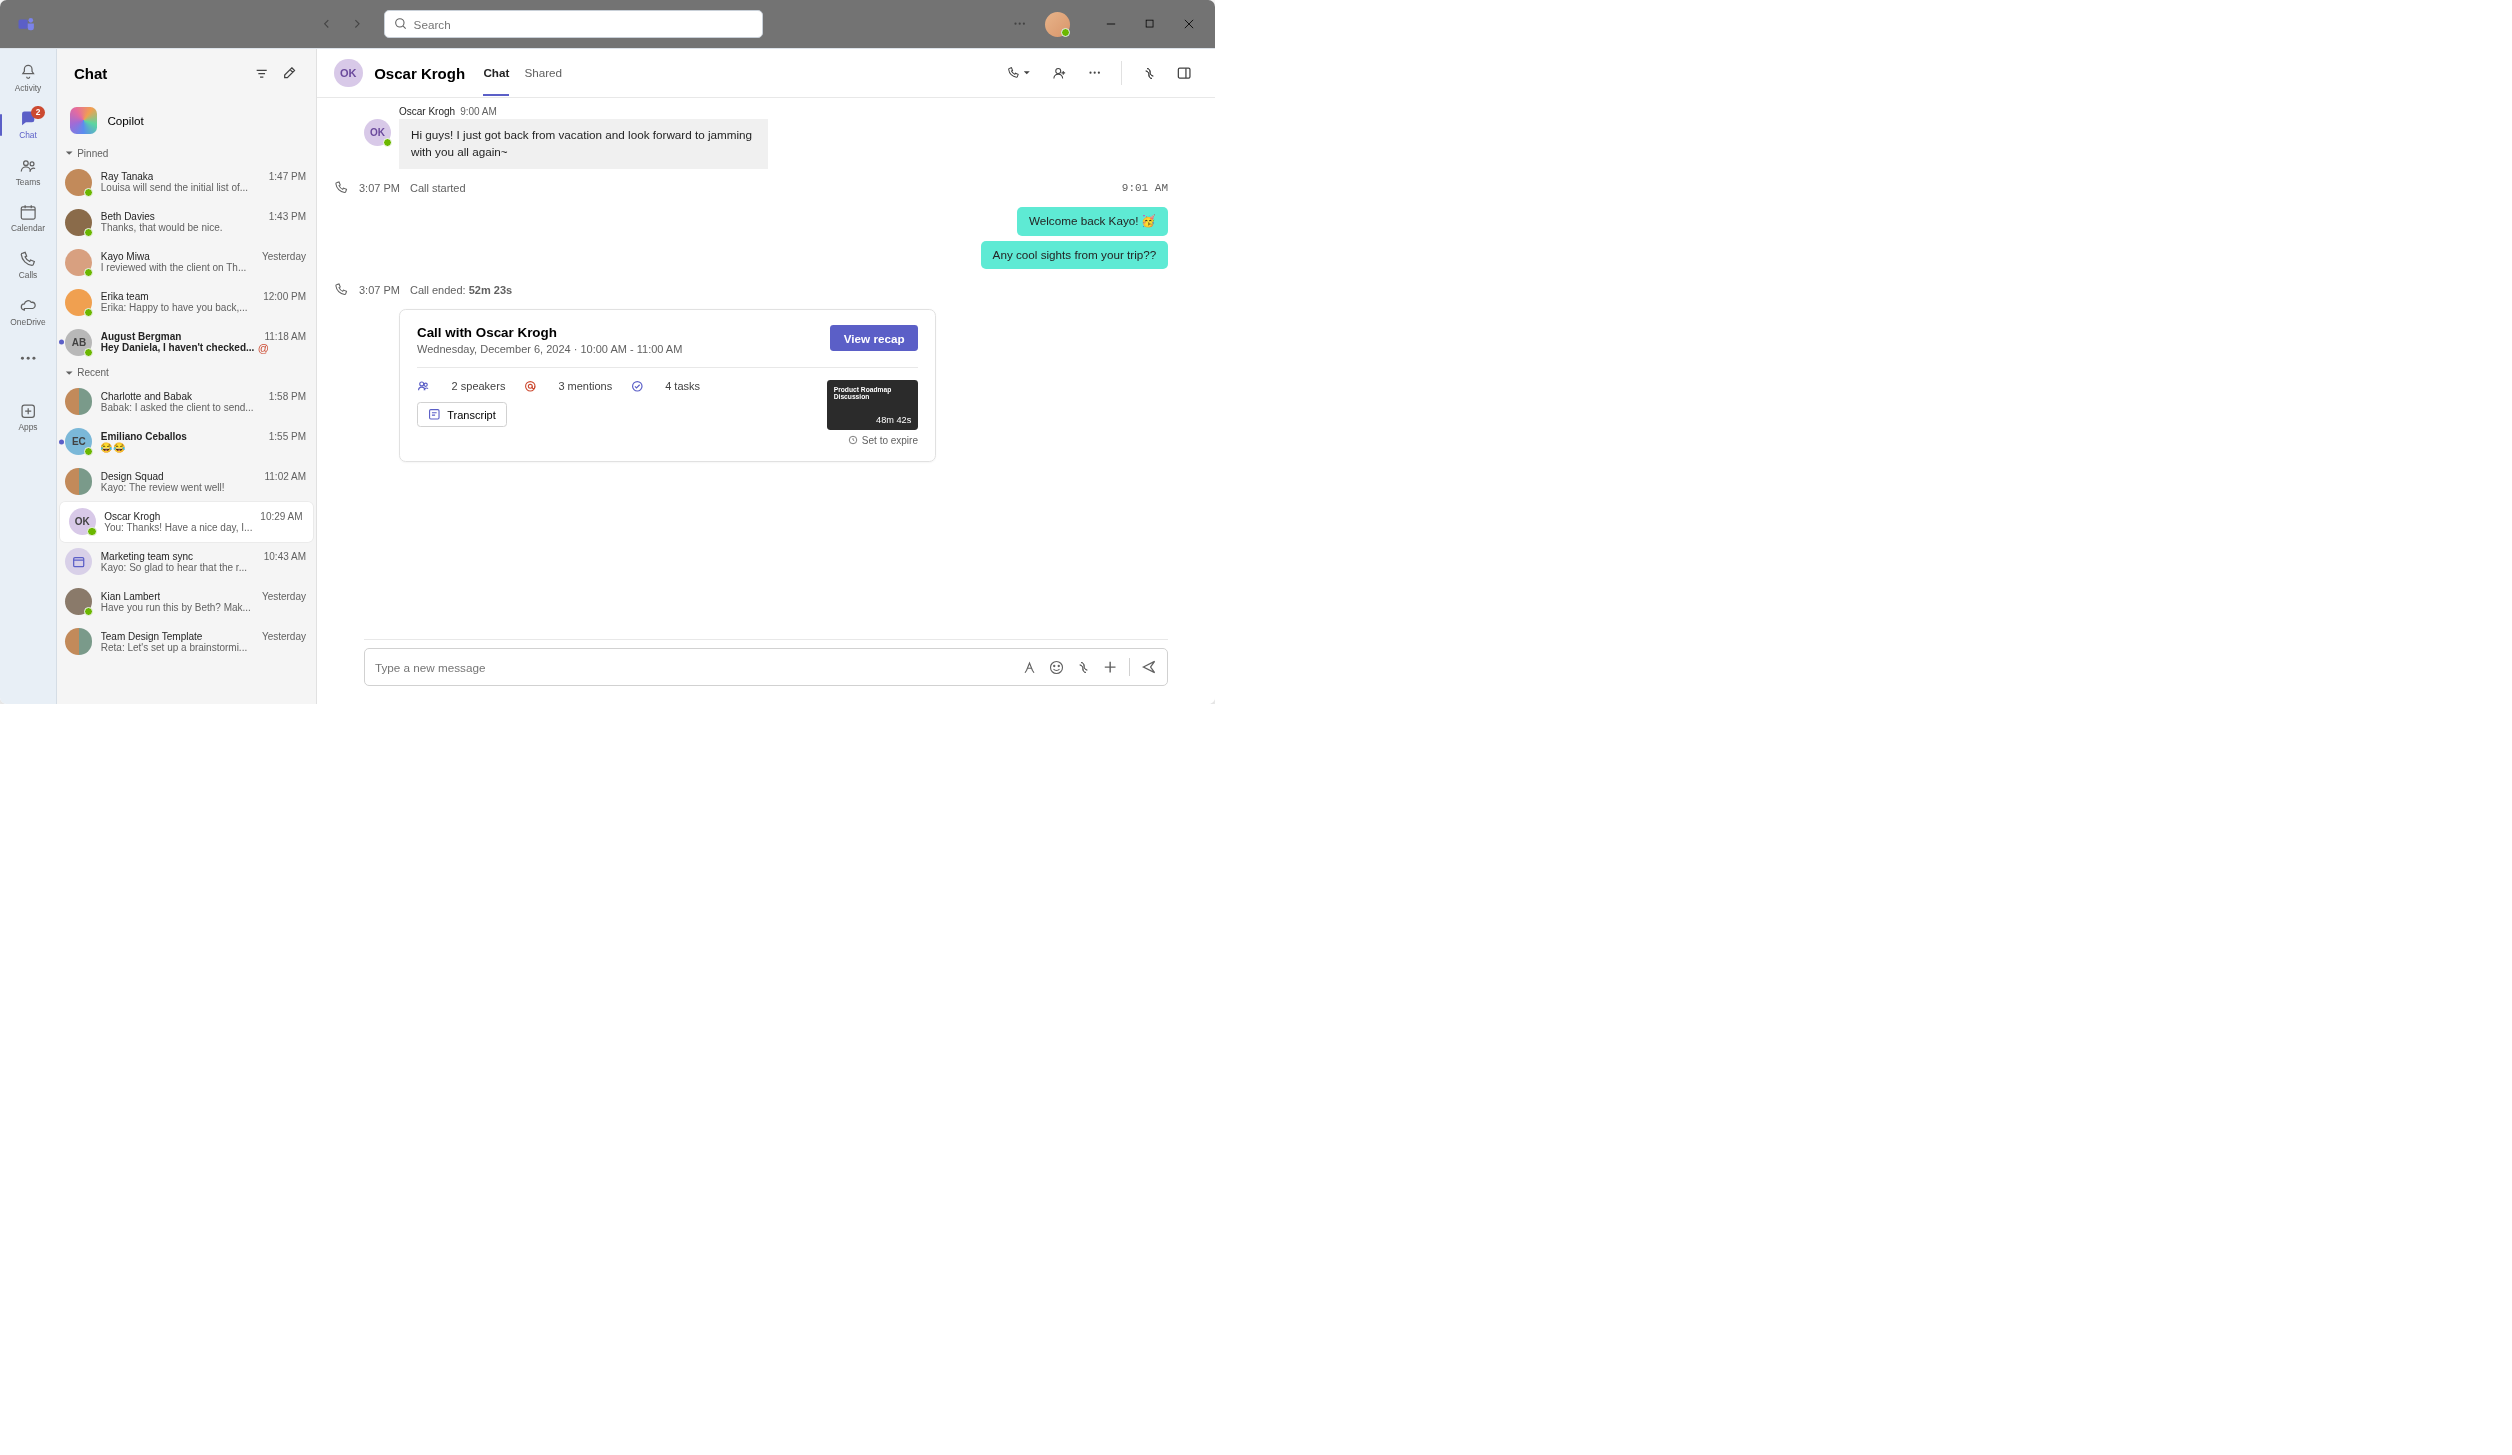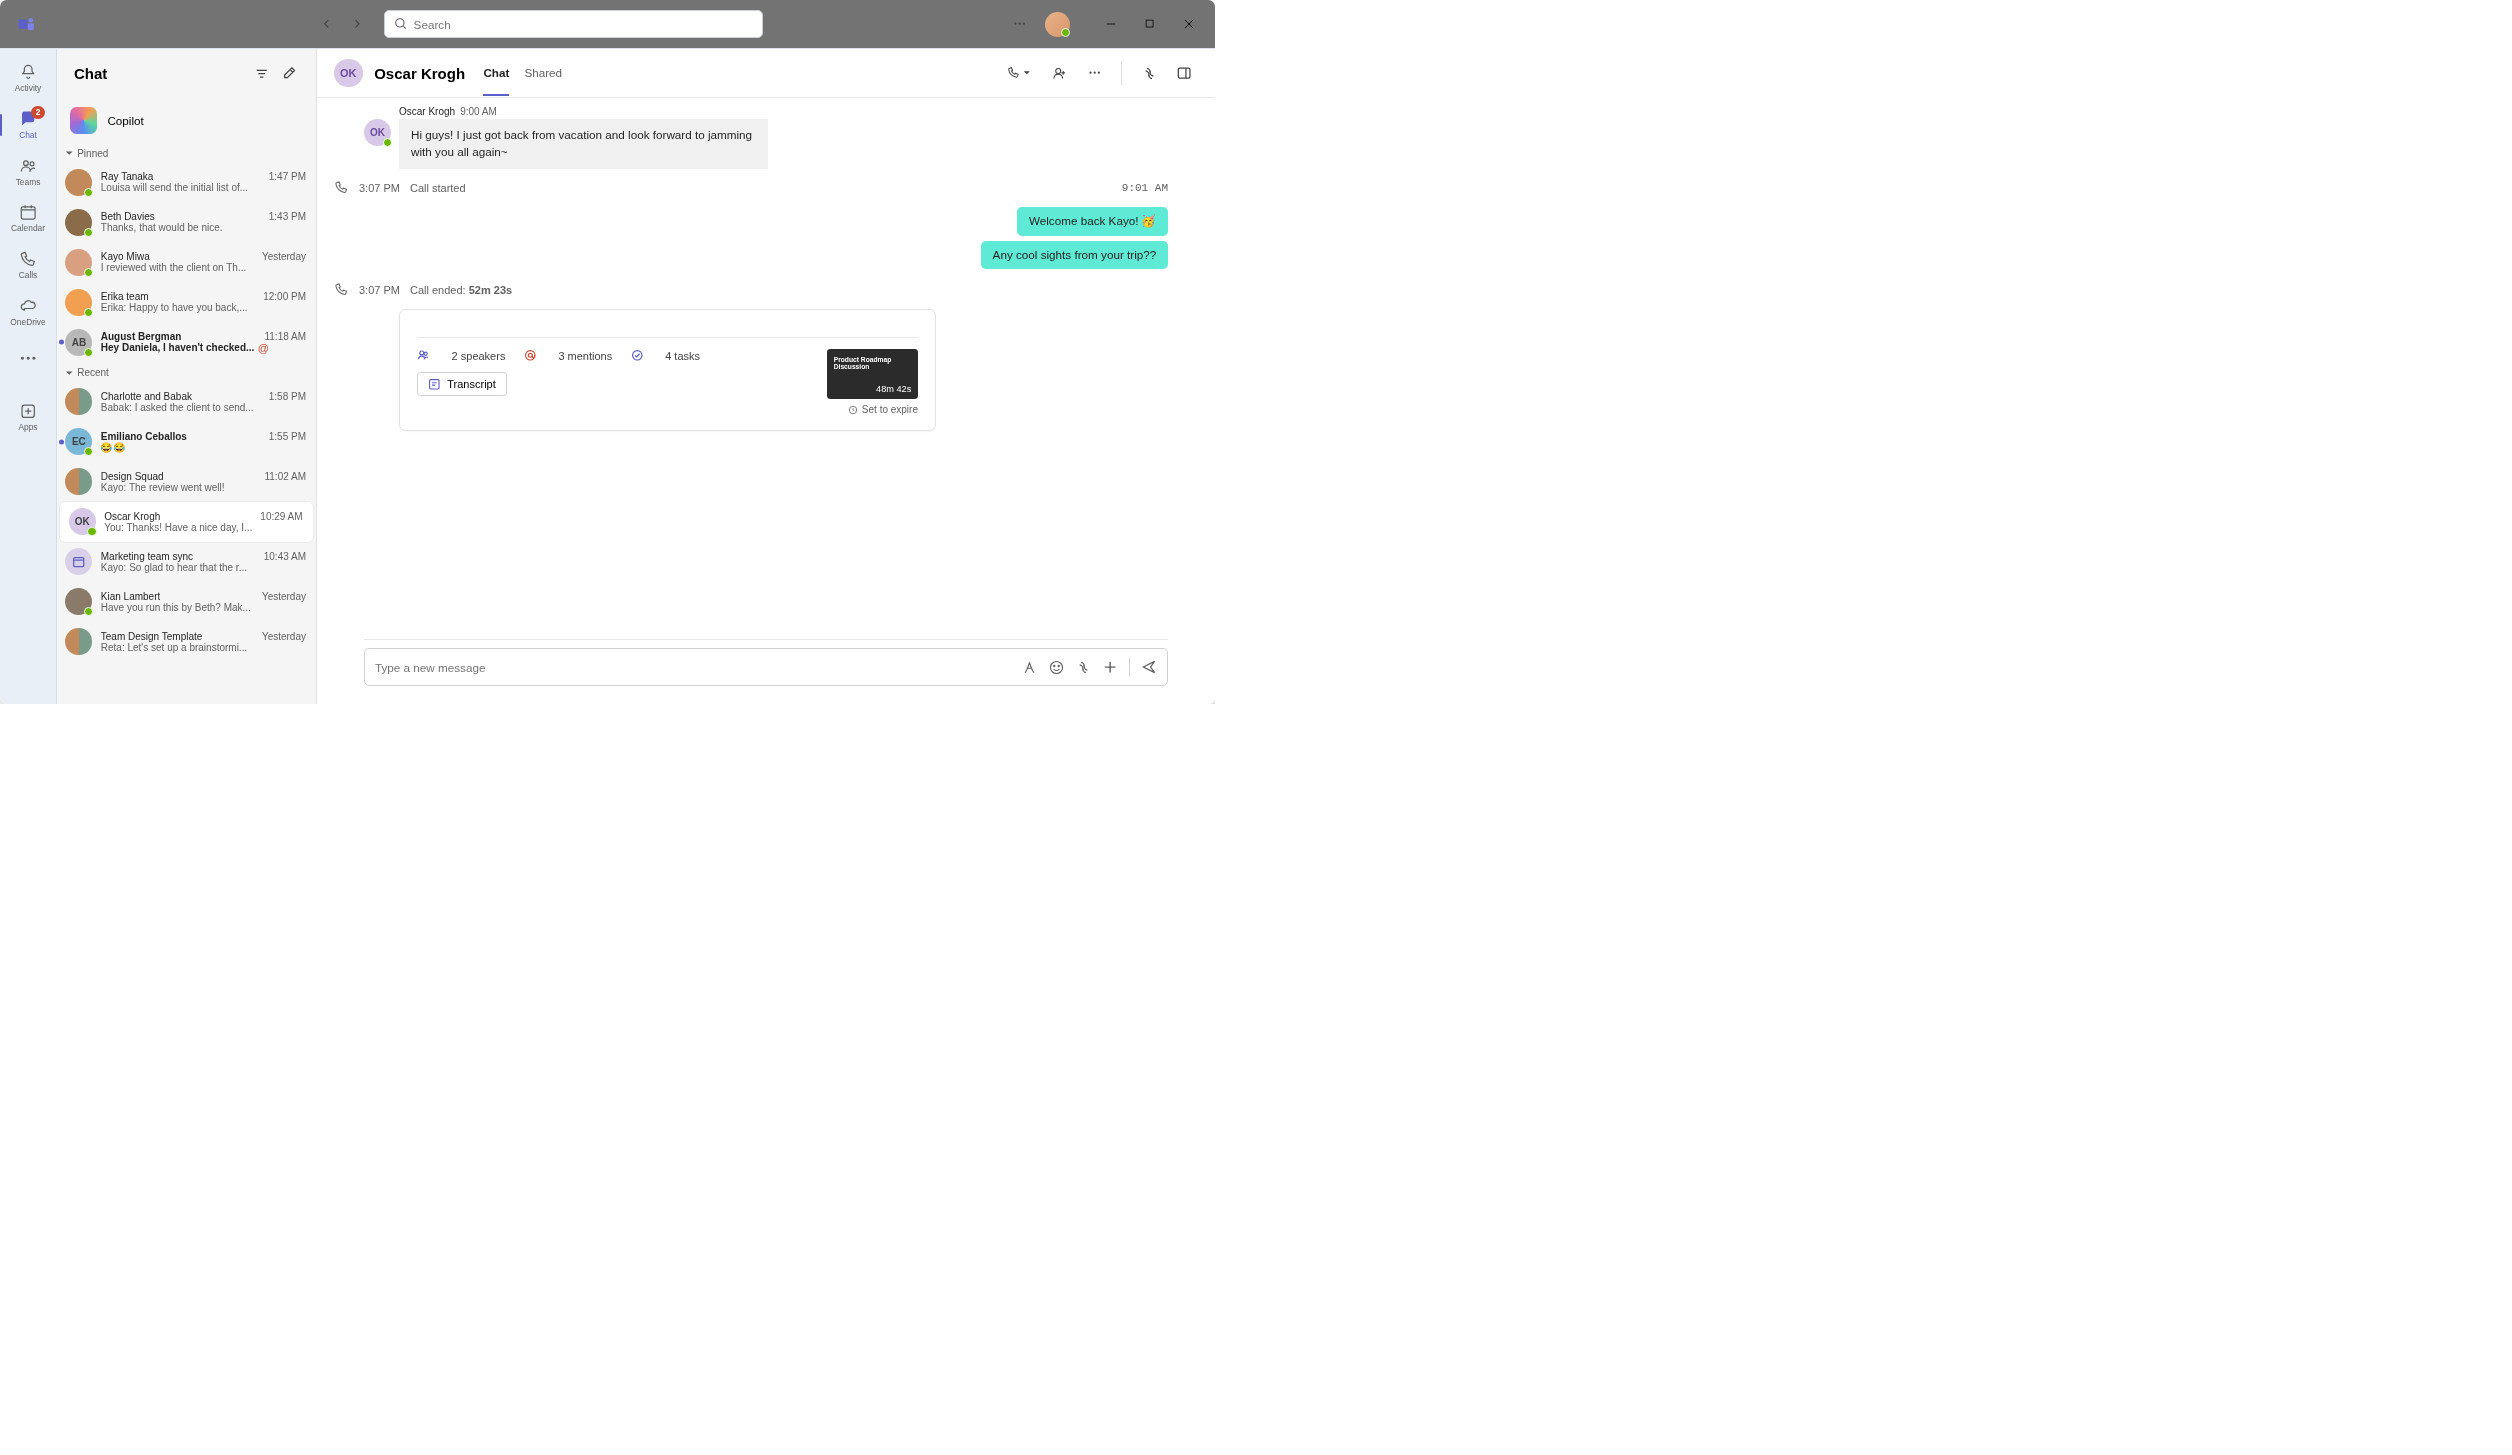--- a/index.html
+++ b/index.html
@@ -499,20 +499,27 @@
 
         <div class="call-row">
           <svg viewBox="0 0 24 24" fill="none" stroke="currentColor" stroke-width="1.7">
               <path d="M5 4l3-1 2 5-2 1a12 12 0 006 6l1-2 5 2-1 3a2 2 0 01-2 2A16 16 0 013 6a2 2 0 012-2z"></path>
             </svg>
           <span>3:07 PM</span>
           <span><span>Call ended: </span><b>52m 23s</b></span>
         </div>
 
         <div class="recap-card">
+          <div class="recap-top">
+            <div>
+              <div class="recap-title">Call with Oscar Krogh</div>
+              <div class="recap-sub">Wednesday, December 6, 2024 · 10:00 AM - 11:00 AM</div>
+            </div>
+            <button class="recap-btn">View recap</button>
+          </div>
           <div class="recap-divider"></div>
           <div class="recap-body">
             <div>
               <div class="recap-stats">
                 <div class="recap-stat">
                     <svg viewBox="0 0 16 16" fill="none" stroke="#5b5fc7" stroke-width="1.5">
                       <circle cx="6" cy="5" r="2.5"></circle>
                       <circle cx="11" cy="6" r="2"></circle>
                       <path d="M2 13a4 4 0 018 0M9 13a3 3 0 015-2"></path>
                     </svg>

